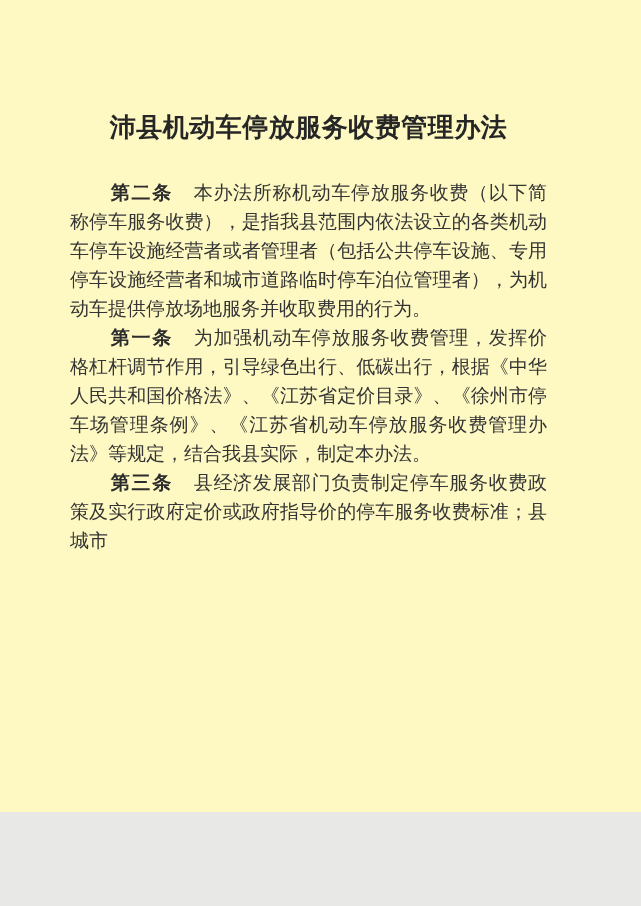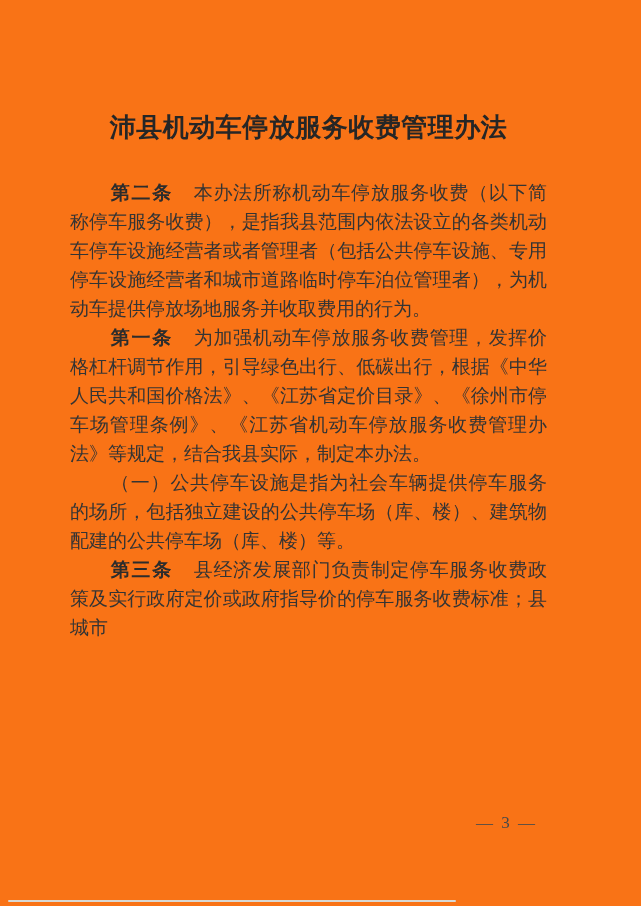--- a/index.html
+++ b/index.html
@@ -3,23 +3,23 @@
 <meta charset="utf-8">
 <style>
   html, body {
     margin: 0;
     padding: 0;
     background: #e8e8e6;
   }
   .page {
     position: relative;
     width: 641px;
-    height: 906px;
+    height: 812px;
     margin: 0 auto;
-    background: #f97316;
+    background: #fef9c3;
     font-family: "Liberation Serif", serif;
     color: #333333;
     overflow: hidden;
   }
   .title {
     position: absolute;
     top: 112px;
     left: 70px;
     width: 477px;
     margin: 0;
@@ -76,21 +76,20 @@
 <div class="page">
 
   <h1 class="title">沛县机动车停放服务收费管理办法</h1>
 
   <div class="doc-body">
 
     <p class="para"><span class="lead">第二条</span><span>本办法所称机动车停放服务收费（以下简称停车服务收费），是指我县范围内依法设立的各类机动车停车设施经营者或者管理者（包括公共停车设施、专用停车设施经营者和城市道路临时停车泊位管理者），为机动车提供停放场地服务并收取费用的行为。</span></p>
 
     <p class="para"><span class="lead">第一条</span><span>为加强机动车停放服务收费管理，发挥价格杠杆调节作用，引导绿色出行、低碳出行，根据《中华人民共和国价格法》、《江苏省定价目录》、《徐州市停车场管理条例》、《江苏省机动车停放服务收费管理办法》等规定，结合我县实际，制定本办法。</span></p>
 
-    <p class="para"><span>（一）公共停车设施是指为社会车辆提供停车服务的场所，包括独立建设的公共停车场（库、楼）、建筑物配建的公共停车场（库、楼）等。</span></p>
 
 
 
     <p class="para"><span class="lead">第三条</span><span>县经济发展部门负责制定停车服务收费政策及实行政府定价或政府指导价的停车服务收费标准；县城市</span></p>
 
   </div>
 
   <div class="page-number">— 3 —</div>
 
   <div class="scan-shadow"></div>

